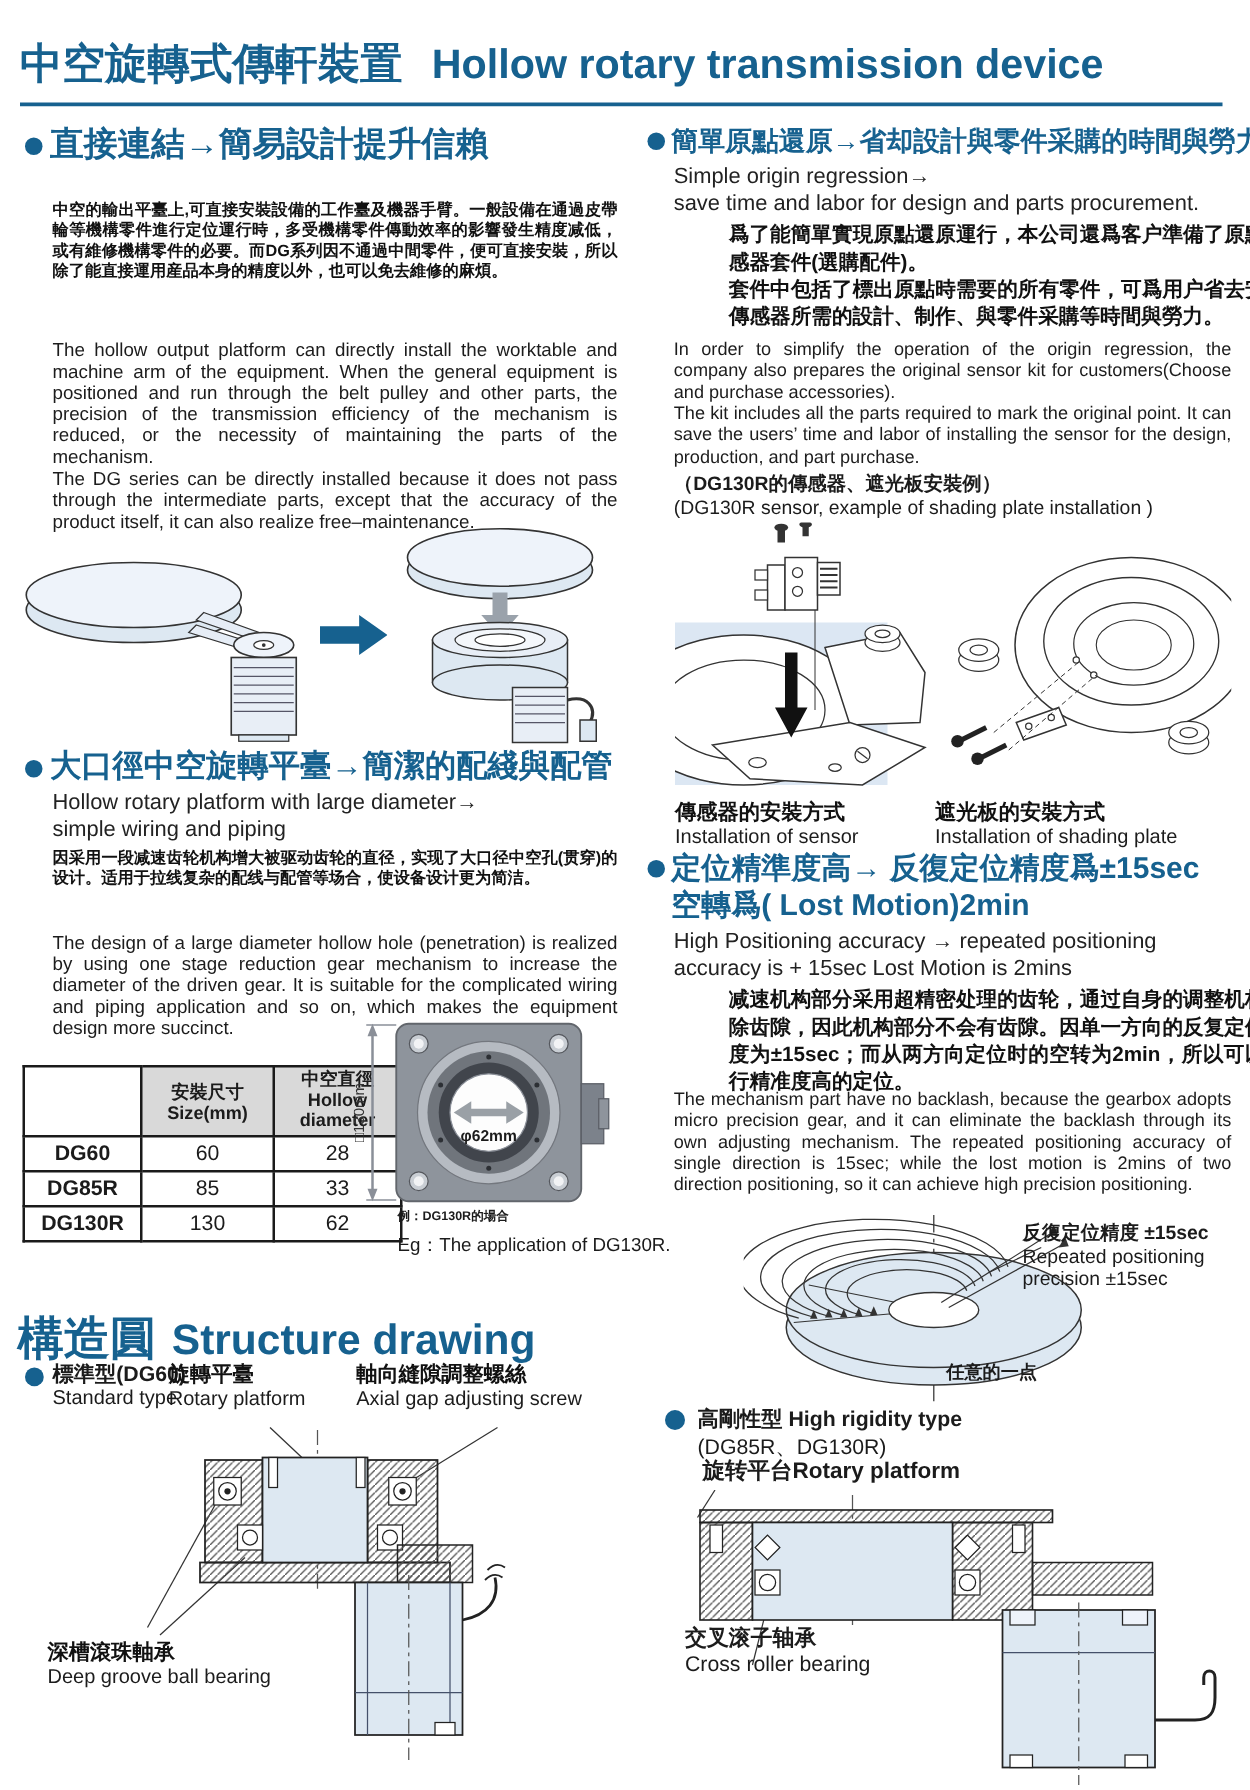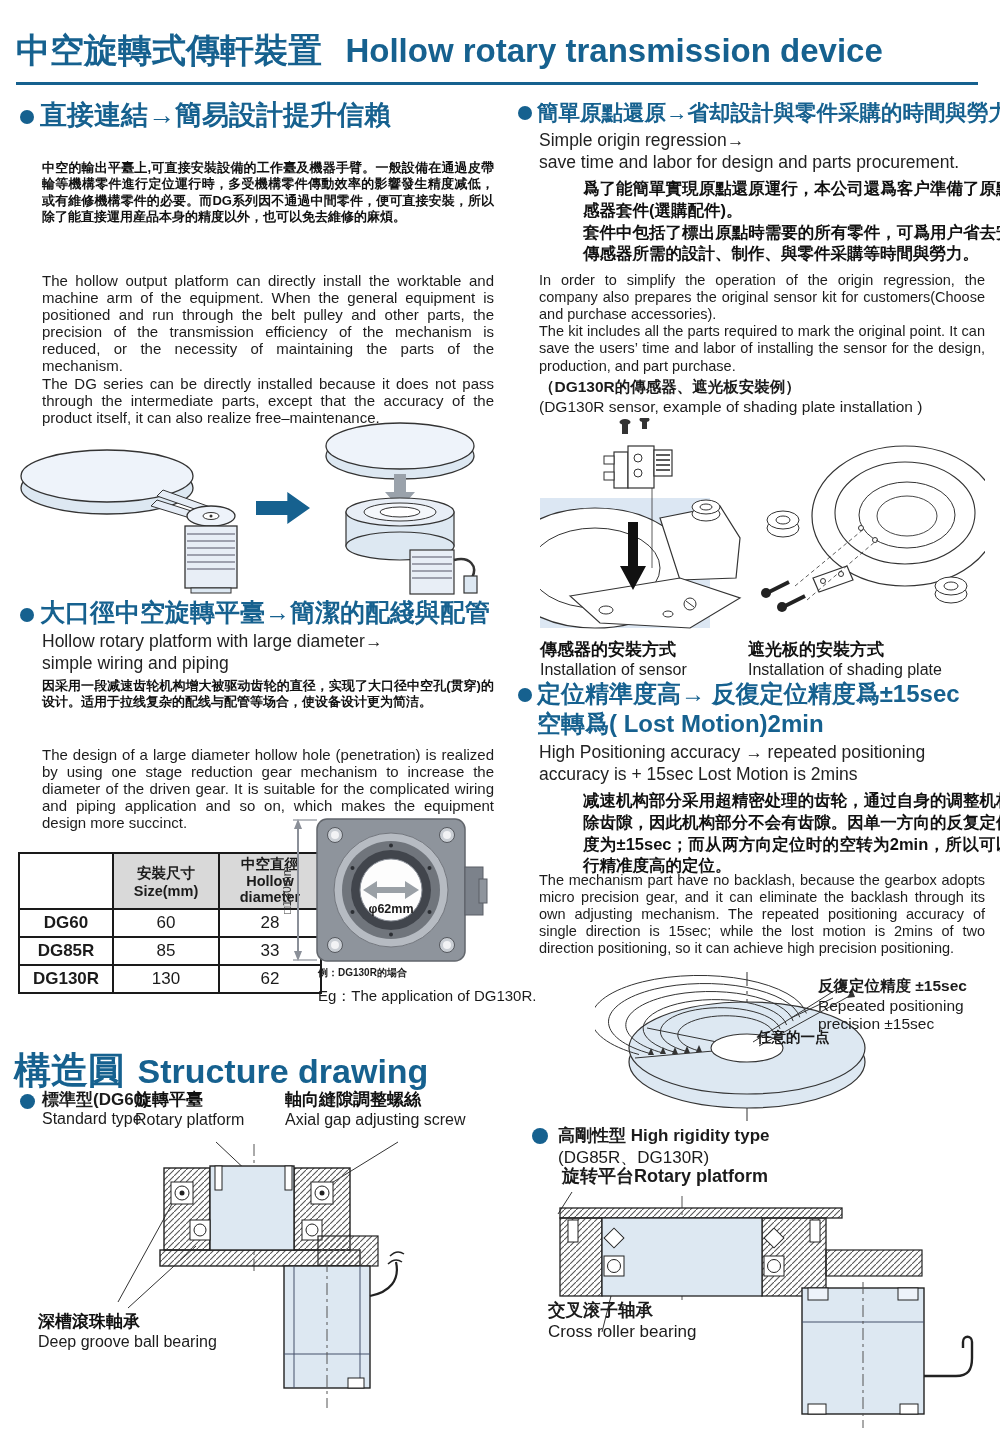--- a/index.html
+++ b/index.html
@@ -343,21 +343,21 @@
     </g>
     <line x1="152" y1="76" x2="52" y2="56" stroke="#333" stroke-width="1"></line>
     <line x1="152" y1="76" x2="40" y2="86" stroke="#333" stroke-width="1"></line>
     <ellipse cx="152" cy="76" rx="36" ry="14" fill="#fff" stroke="#333" stroke-width="1.1"></ellipse>
     <line x1="158" y1="70" x2="250" y2="12" stroke="#333" stroke-width="1"></line>
     <line x1="164" y1="74" x2="258" y2="22" stroke="#333" stroke-width="1"></line>
     <polygon points="244,16 252,17 248,8" fill="#333"></polygon>
     <polygon points="252,26 260,25 257,17" fill="#333"></polygon>
     <line x1="238" y1="26" x2="196" y2="46" stroke="#333" stroke-width="1"></line>
   </svg>
-  <div class="abs lbl" style="left:757px;top:1028px;font-size:14.5px;font-weight:bold;">任意的一点</div>
+  <div class="abs lbl" style="left:757px;top:1088px;font-size:14.5px;font-weight:bold;">任意的一点</div>
   <div class="abs caption-c" style="left:818px;top:976px;width:172px;">
     <div style="font-size:15.5px;font-weight:bold;">反復定位精度 ±15sec</div>
     <div style="font-size:15.5px;">Repeated positioning</div>
     <div style="font-size:15.5px;">precision ±15sec</div>
   </div>
 
   <span class="bullet" style="left:532px;top:1128px;width:16px;height:16px;"></span>
   <div class="abs lbl" style="left:558px;top:1124px;font-size:17px;font-weight:600;">高剛性型 High rigidity type</div>
   <div class="abs lbl" style="left:558px;top:1146px;font-size:17px;">(DG85R、DG130R)</div>
   <div class="abs lbl" style="left:562px;top:1164px;font-size:18px;font-weight:bold;">旋转平台Rotary platform</div>

